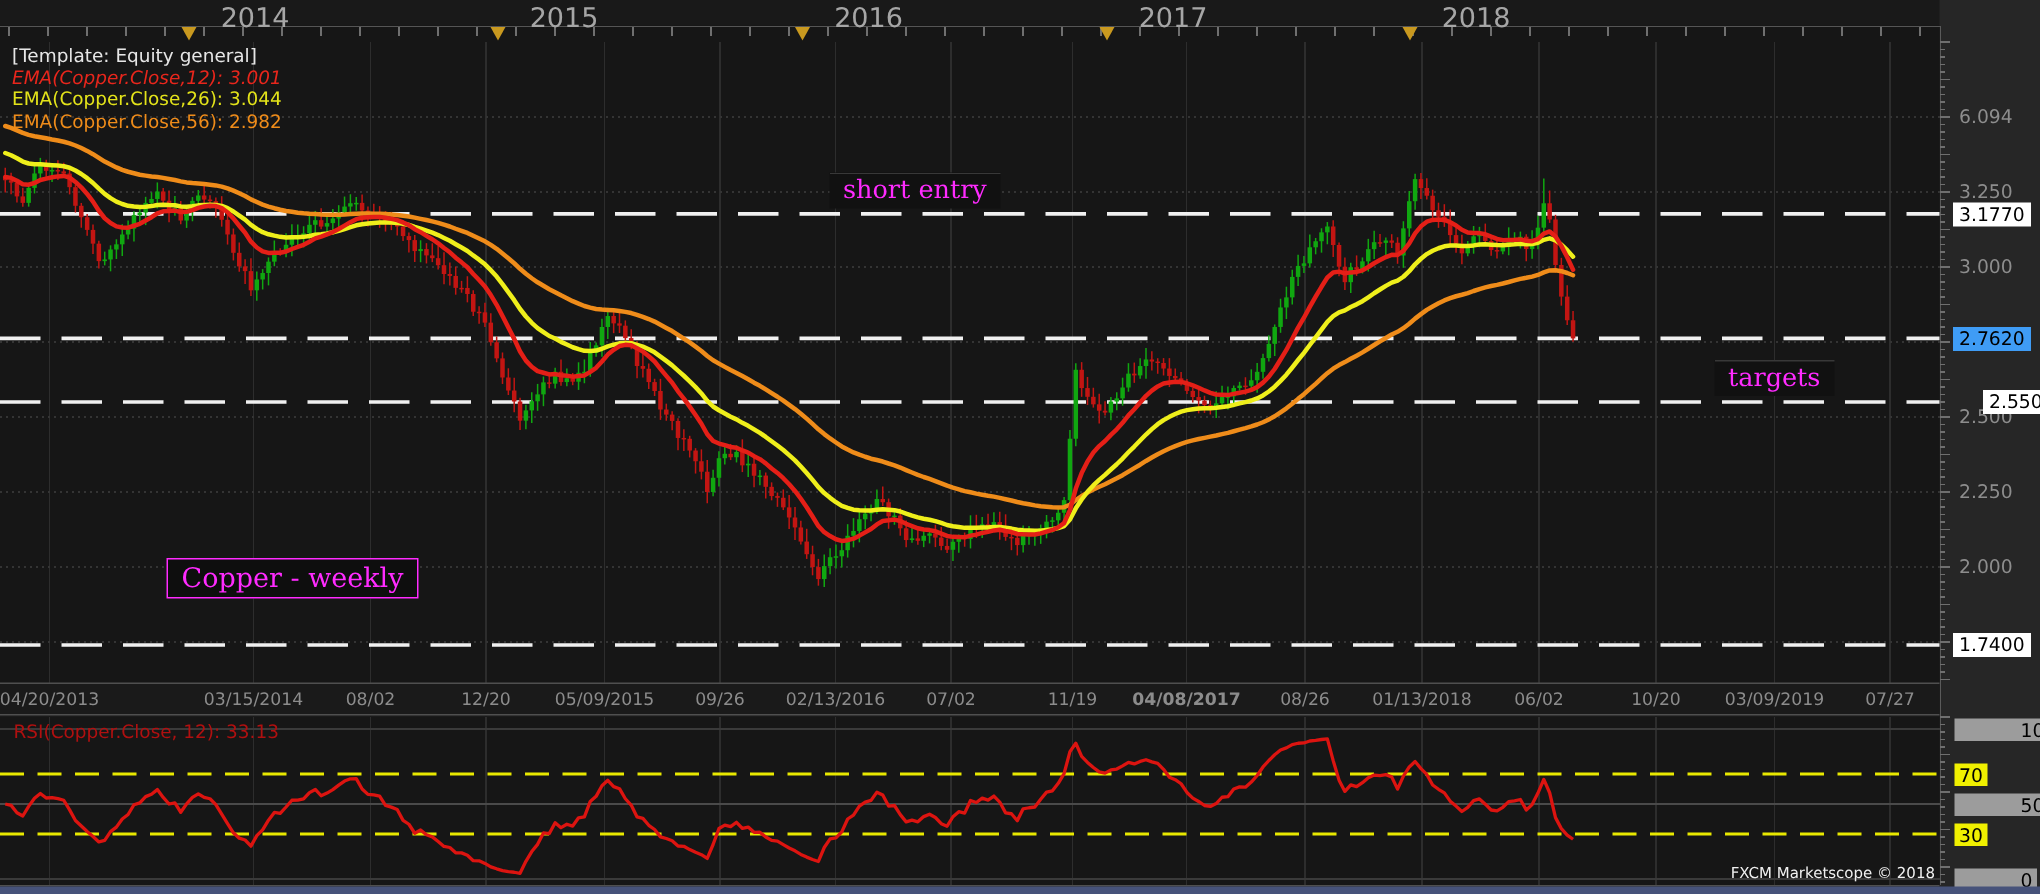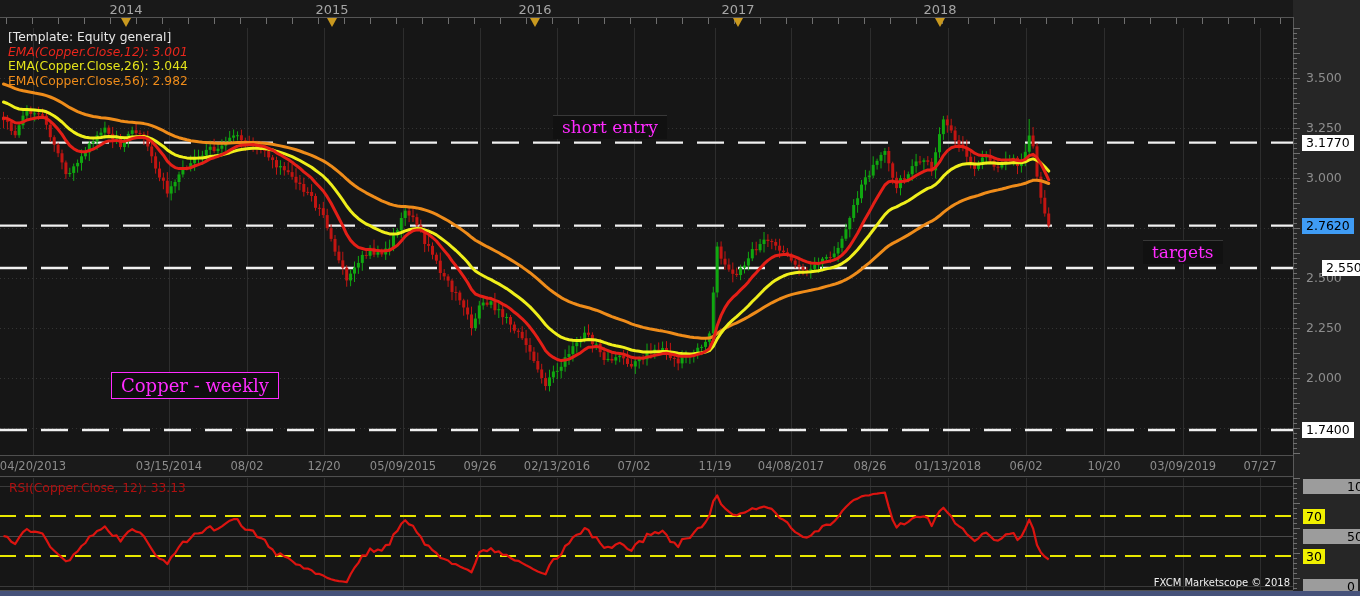--- a/index.html
+++ b/index.html
@@ -1,21 +1,21 @@
 <!DOCTYPE html>
 <html><head>
 <meta charset="utf-8">
 <style>
   html,body{margin:0;padding:0;background:#101010;}
   #screen{position:relative;width:1360px;height:596px;background:#191919;overflow:hidden;
           font-family:"DejaVu Sans",sans-serif;-webkit-font-smoothing:antialiased;}
   .abs{position:absolute;}
   #right-col{left:1293px;top:0;width:67px;height:596px;background:#262626;}
   #time-axis{left:0;top:0;width:1360px;height:28px;}
-  .year-label{position:absolute;top:2px;transform:translateX(-50%);color:#a6a6a6;font-size:13px;}
+  .year-label{position:absolute;top:2px;transform:translateX(-50%);color:#a6a6a6;font-size:18px;margin-left:44px;}
   #legend{left:8px;top:30px;line-height:14.5px;font-size:12.3px;white-space:nowrap;z-index:30;}
   .xdate{position:absolute;top:459px;transform:translateX(-50%);color:#8c8c8c;font-size:11.5px;}
   .pricelabel{position:absolute;font-size:12.5px;line-height:16px;height:16px;}
   .pl-gray{color:#8d8d8d;left:1306px;}
   .pl-box{left:1302px;color:#000;background:#fff;padding:0 4px;z-index:5;}
   .pl-cur{left:1302px;color:#000;background:#3f9cf5;padding:0 4px;z-index:6;}
   .rsilabel{position:absolute;font-size:12.5px;line-height:15px;color:#000;padding:0 3px;z-index:5;}
   .rl-gray{background:#9c9c9c;left:1303px;padding-left:44px;}
   .rl-yellow{background:#f0f000;left:1303px;}
   .annotation{position:absolute;font-family:"DejaVu Serif",serif;font-size:17px;color:#ff2bff;
@@ -837,28 +837,28 @@
     </svg>
     <div class="xdate" style="left: 33px;">04/20/2013</div>
     <div class="xdate" style="left: 169px;">03/15/2014</div>
     <div class="xdate" style="left: 247px;">08/02</div>
     <div class="xdate" style="left: 324px;">12/20</div>
     <div class="xdate" style="left: 403px;">05/09/2015</div>
     <div class="xdate" style="left: 480px;">09/26</div>
     <div class="xdate" style="left: 557px;">02/13/2016</div>
     <div class="xdate" style="left: 634px;">07/02</div>
     <div class="xdate" style="left: 715px;">11/19</div>
-    <div class="xdate" style="left: 791px;">04/08/2017</div>
+    <div class="xdate" style="left: 791px; font-weight: bold;">04/08/2017</div>
     <div class="xdate" style="left: 870px;">08/26</div>
     <div class="xdate" style="left: 948px;">01/13/2018</div>
     <div class="xdate" style="left: 1026px;">06/02</div>
     <div class="xdate" style="left: 1104px;">10/20</div>
     <div class="xdate" style="left: 1183px;">03/09/2019</div>
     <div class="xdate" style="left: 1260px;">07/27</div>
-    <div class="pricelabel pl-gray" style="top: 70px;">3.500</div>
+    <div class="pricelabel pl-gray" style="top: 70px;">6.094</div>
     <div class="pricelabel pl-gray" style="top: 120px;">3.250</div>
     <div class="pricelabel pl-gray" style="top: 170px;">3.000</div>
     <div class="pricelabel pl-gray" style="top: 270px;">2.500</div>
     <div class="pricelabel pl-gray" style="top: 320px;">2.250</div>
     <div class="pricelabel pl-gray" style="top: 370px;">2.000</div>
     <div class="pricelabel pl-box" style="top: 134.6px;">3.1770</div>
     <div class="pricelabel pl-cur" style="top: 217.6px;">2.7620</div>
     <div class="pricelabel pl-box" style="top: 260px; margin-left: 20px;">2.5500</div>
     <div class="pricelabel pl-box" style="top: 422px;">1.7400</div>
     <div class="rsilabel rl-gray" style="top: 479px;">100</div>

